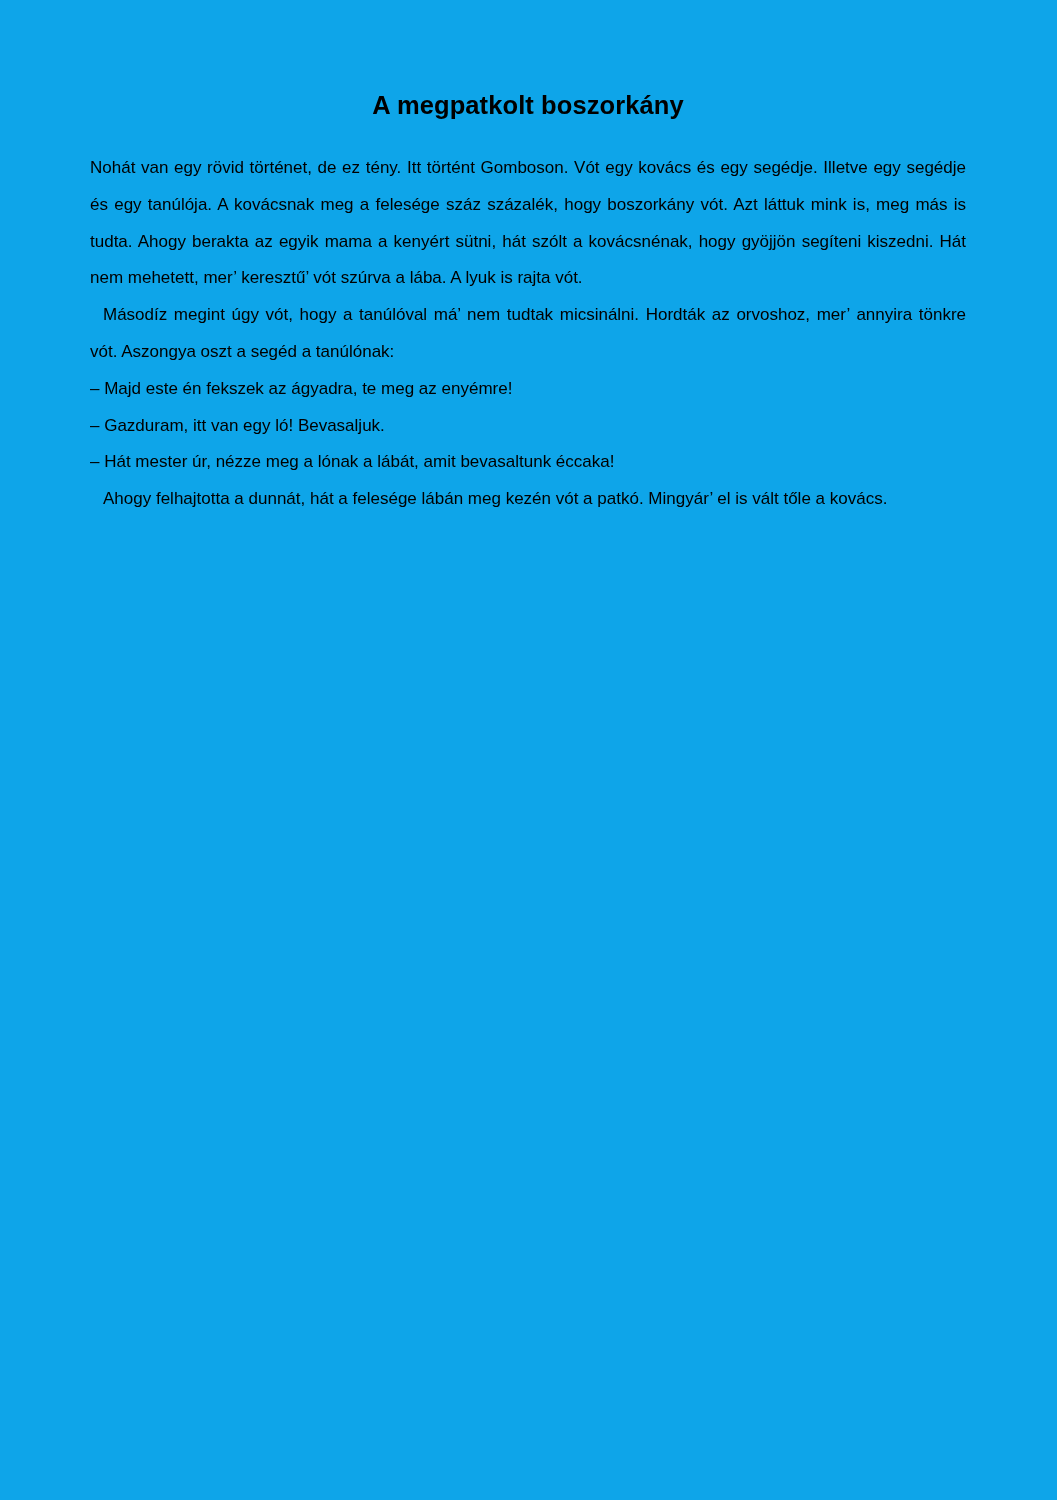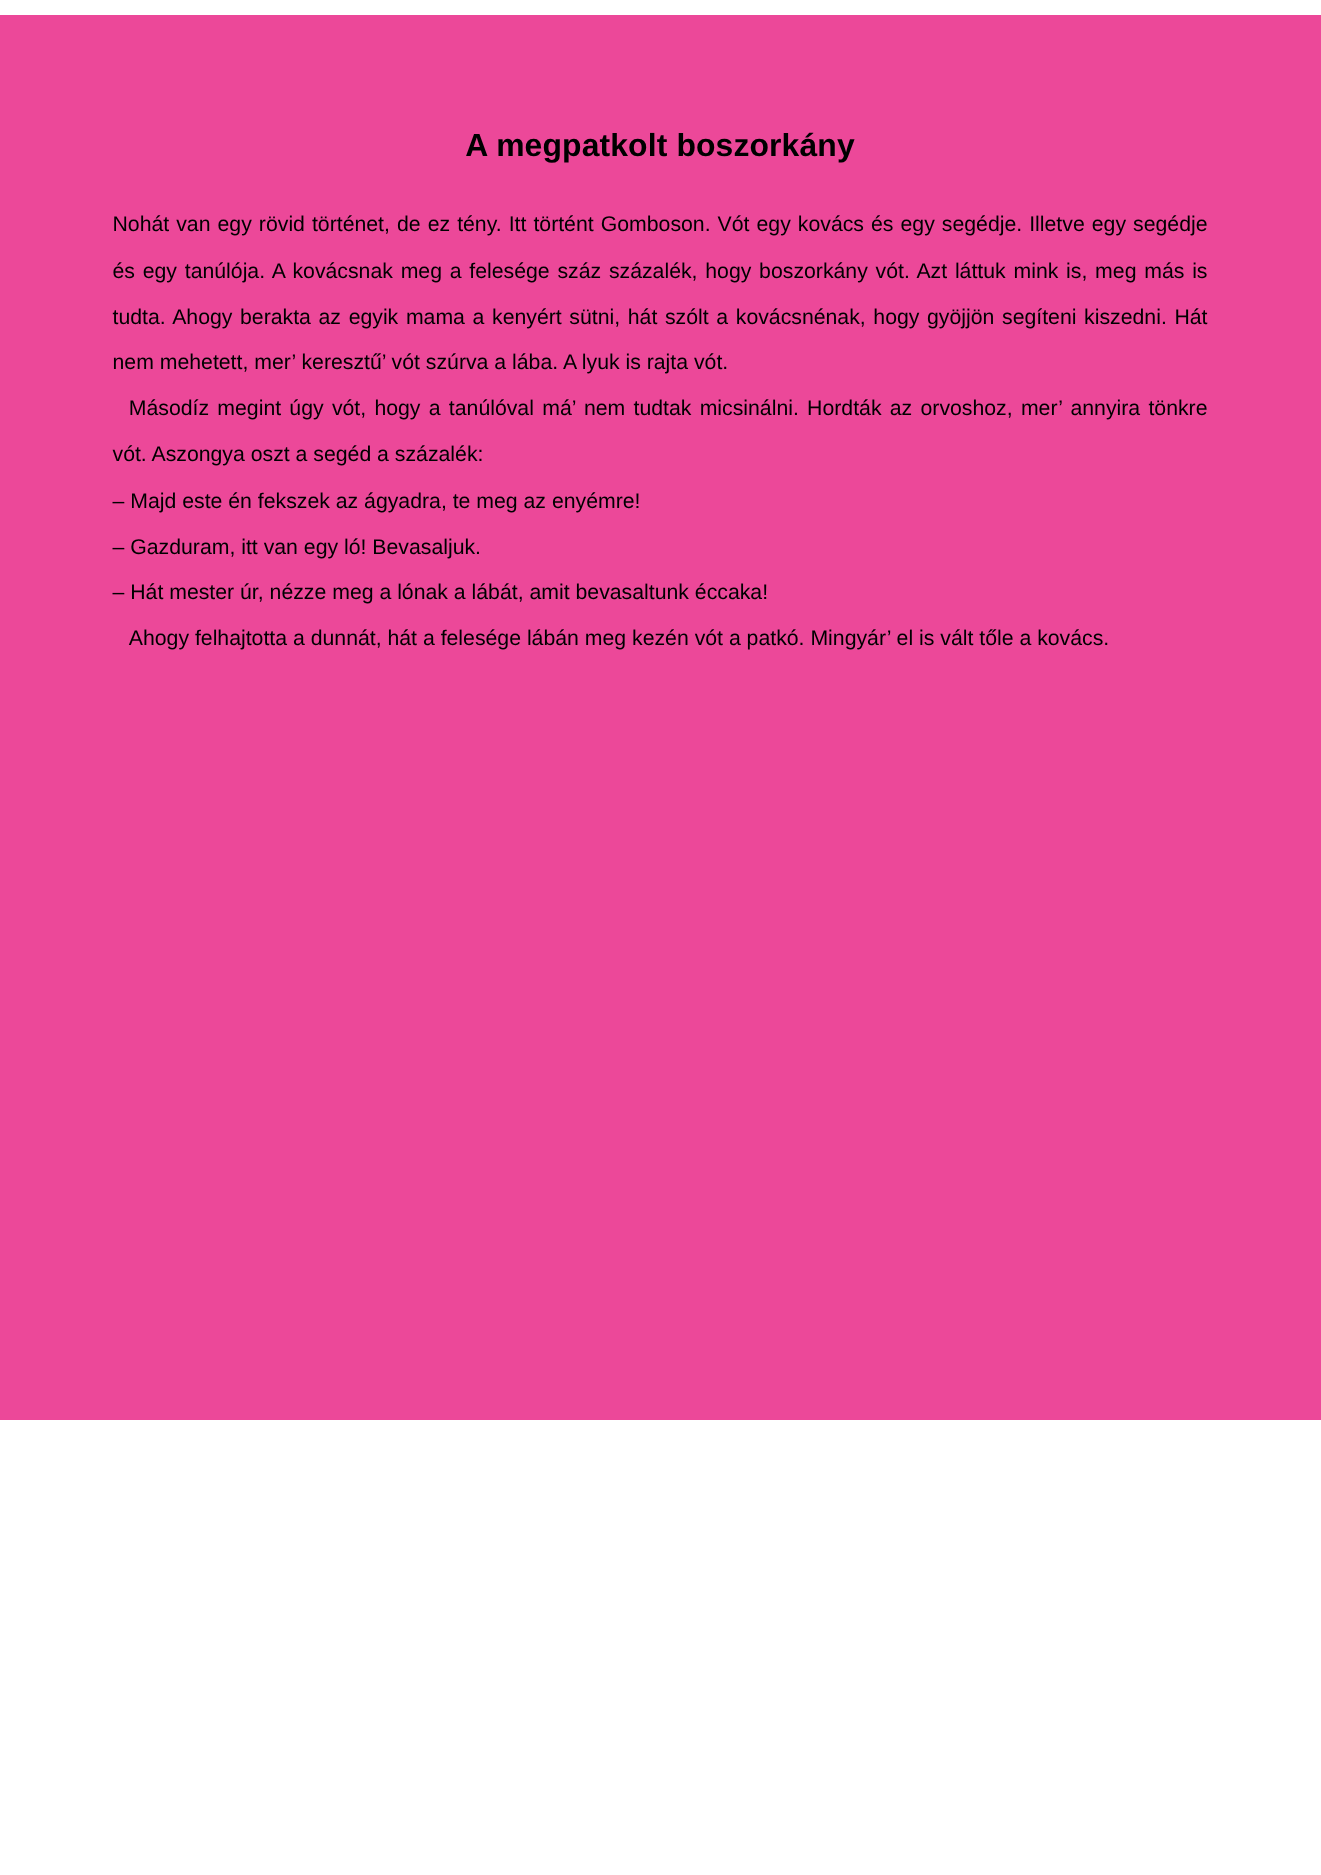--- a/index.html
+++ b/index.html
@@ -8,23 +8,23 @@
     padding: 0;
     background: #ffffff;
   }
   body {
     font-family: "Liberation Sans", "DejaVu Sans", sans-serif;
     color: #000000;
   }
   .page {
     position: relative;
     width: 1057px;
-    height: 1124px;
-    background: #ec4899;
-    margin: 12px auto;
+    height: 1500px;
+    background: #0ea5e9;
+    margin: 0 auto;
     overflow: hidden;
     box-sizing: border-box;
   }
   .content {
     position: absolute;
     left: 90px;
     top: 88px;
     width: 876px;
   }
   .doc-title {
@@ -66,21 +66,21 @@
 
 <div class="page">
   <div class="content">
 
     <h1 class="doc-title">A megpatkolt boszorkány</h1>
 
     <div class="body-text">
 
       <p class="para">Nohát van egy rövid történet, de ez tény. Itt történt Gomboson. Vót egy kovács és egy segédje. Illetve egy segédje és egy tanúlója. A kovácsnak meg a felesége száz százalék, hogy boszorkány vót. Azt láttuk mink is, meg más is tudta. Ahogy berakta az egyik mama a kenyért sütni, hát szólt a kovácsnénak, hogy gyöjjön segíteni kiszedni. Hát nem mehetett, mer’ keresztű’ vót szúrva a lába. A lyuk is rajta vót.</p>
 
-      <p class="para indent">Másodíz megint úgy vót, hogy a tanúlóval má’ nem tudtak micsinálni. Hordták az orvoshoz, mer’ annyira tönkre vót. Aszongya oszt a segéd a százalék:</p>
+      <p class="para indent">Másodíz megint úgy vót, hogy a tanúlóval má’ nem tudtak micsinálni. Hordták az orvoshoz, mer’ annyira tönkre vót. Aszongya oszt a segéd a tanúlónak:</p>
 
       <p class="para dialogue">– Majd este én fekszek az ágyadra, te meg az enyémre!</p>
 
 
       <p class="para dialogue">– Gazduram, itt van egy ló! Bevasaljuk.</p>
 
 
       <p class="para dialogue">– Hát mester úr, nézze meg a lónak a lábát, amit bevasaltunk éccaka!</p>
 
       <p class="para indent">Ahogy felhajtotta a dunnát, hát a felesége lábán meg kezén vót a patkó. Mingyár’ el is vált tőle a kovács.</p>

